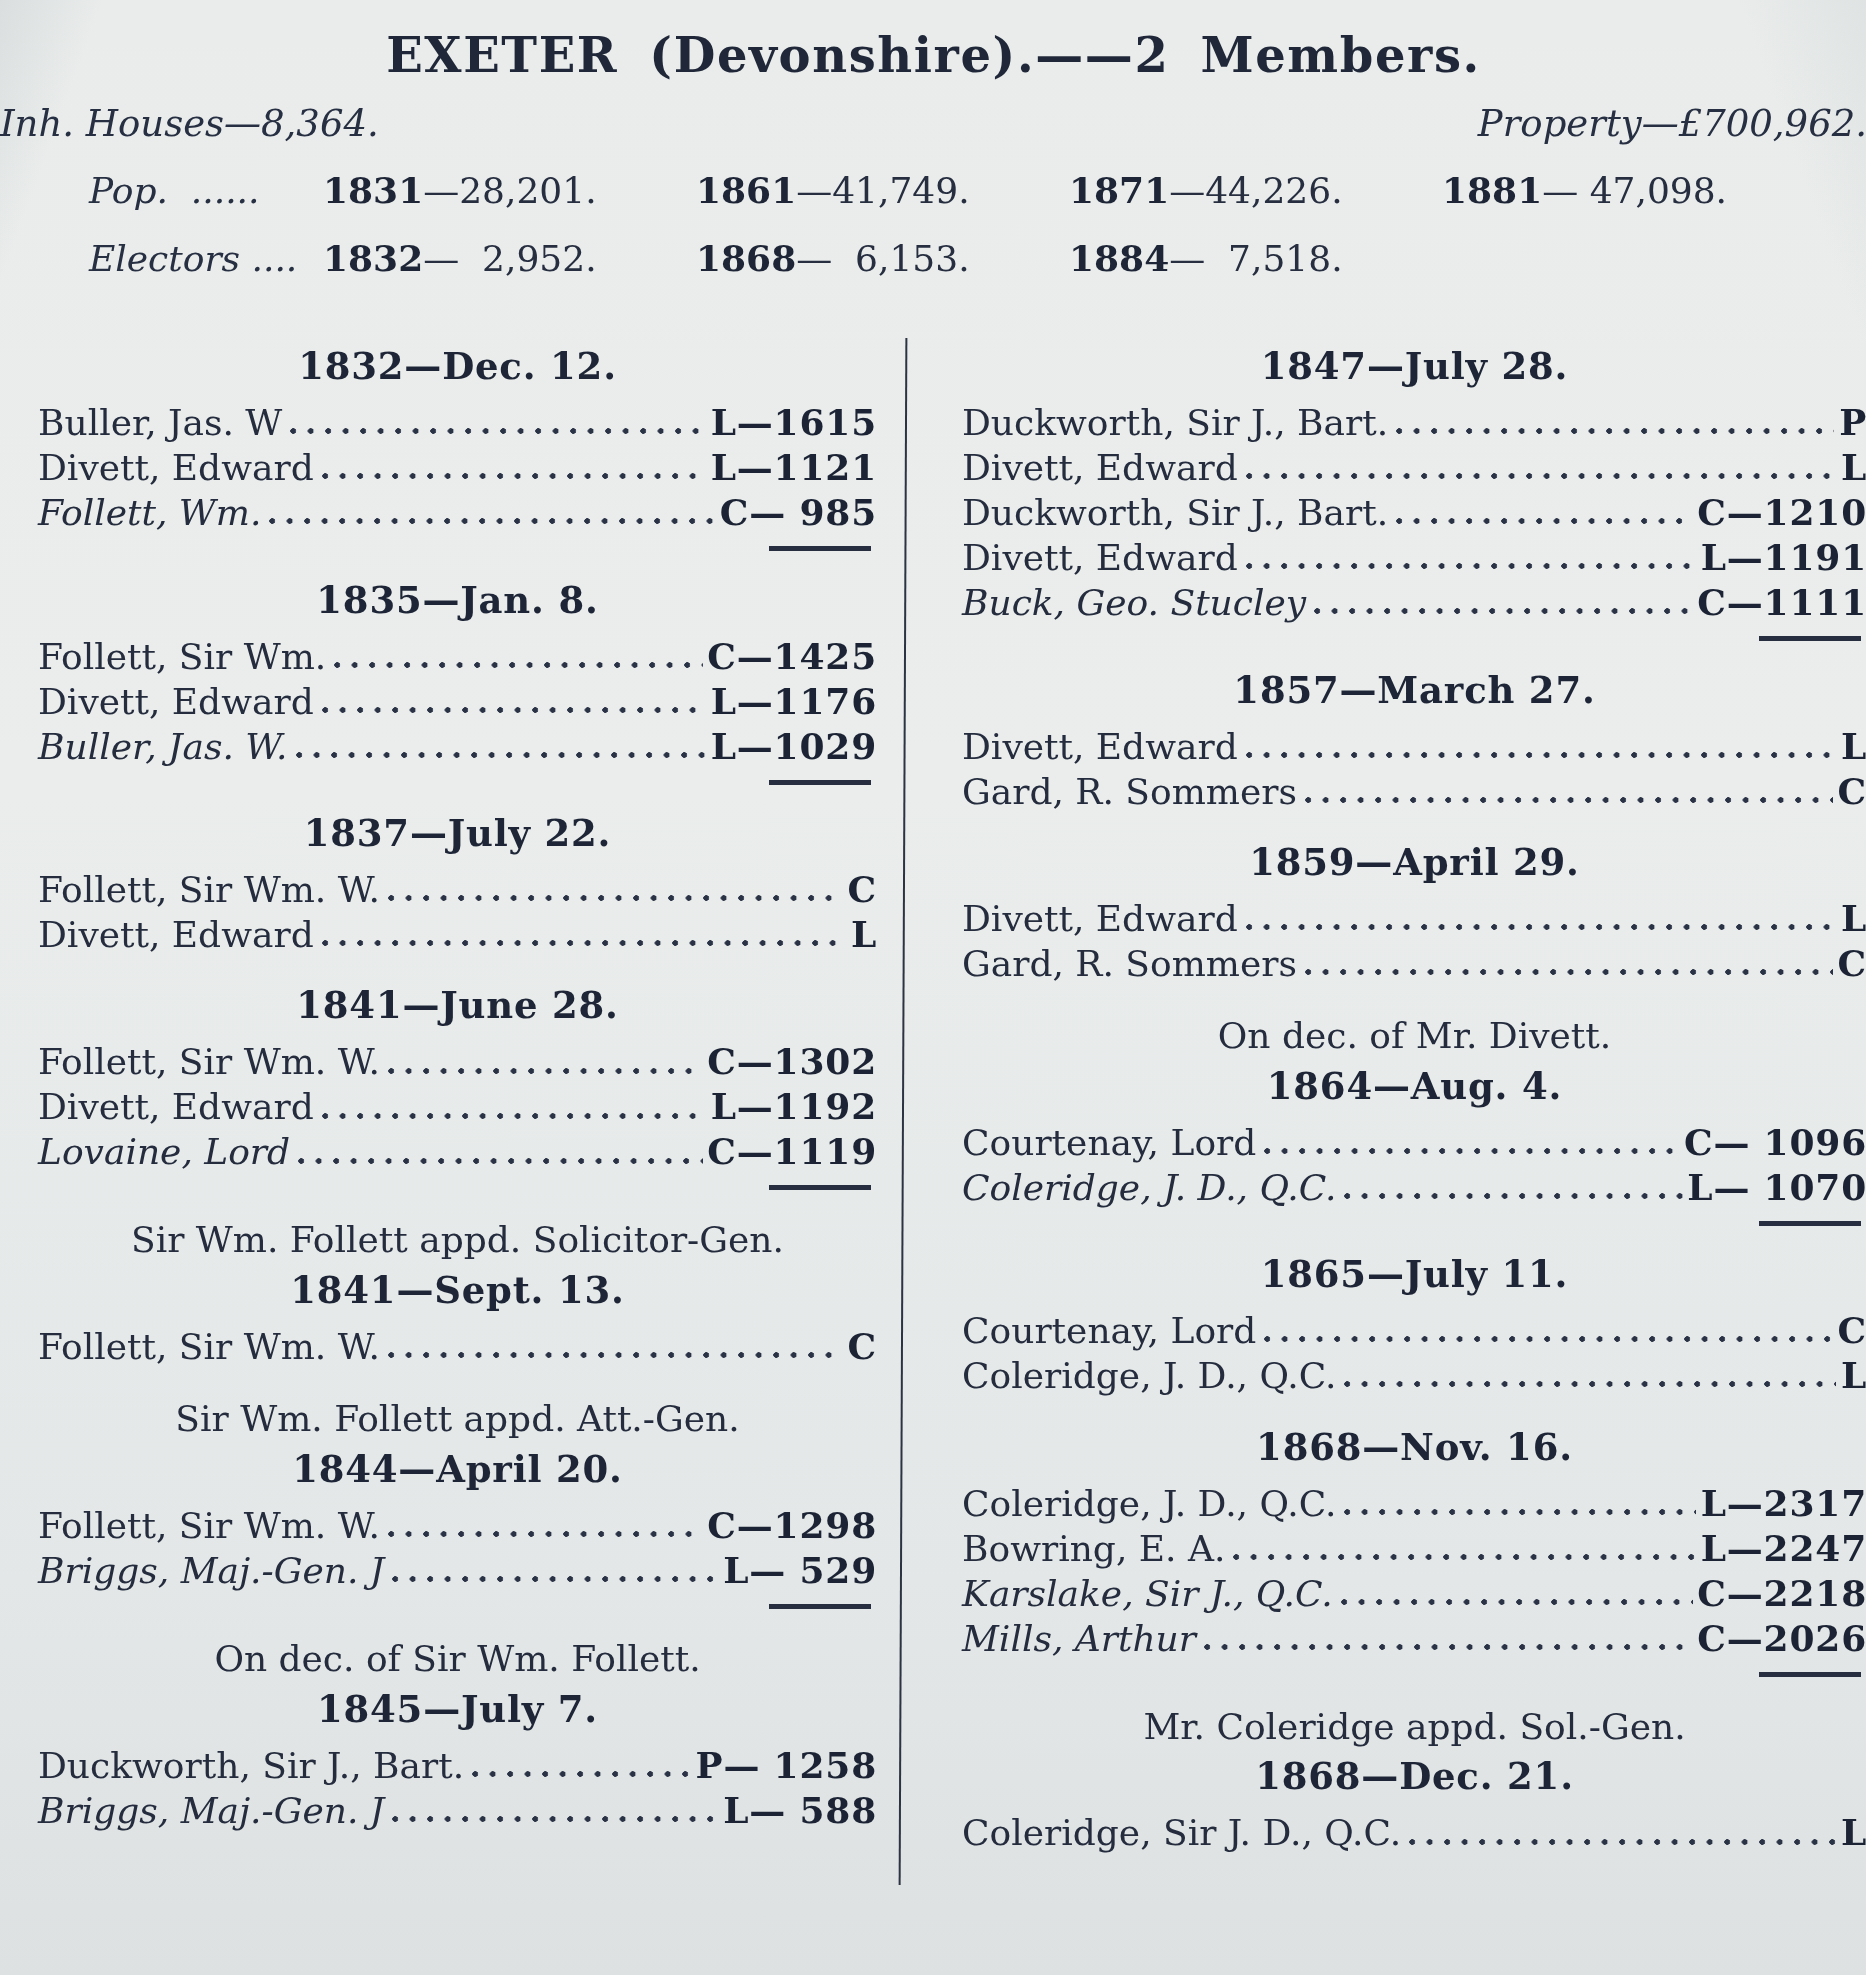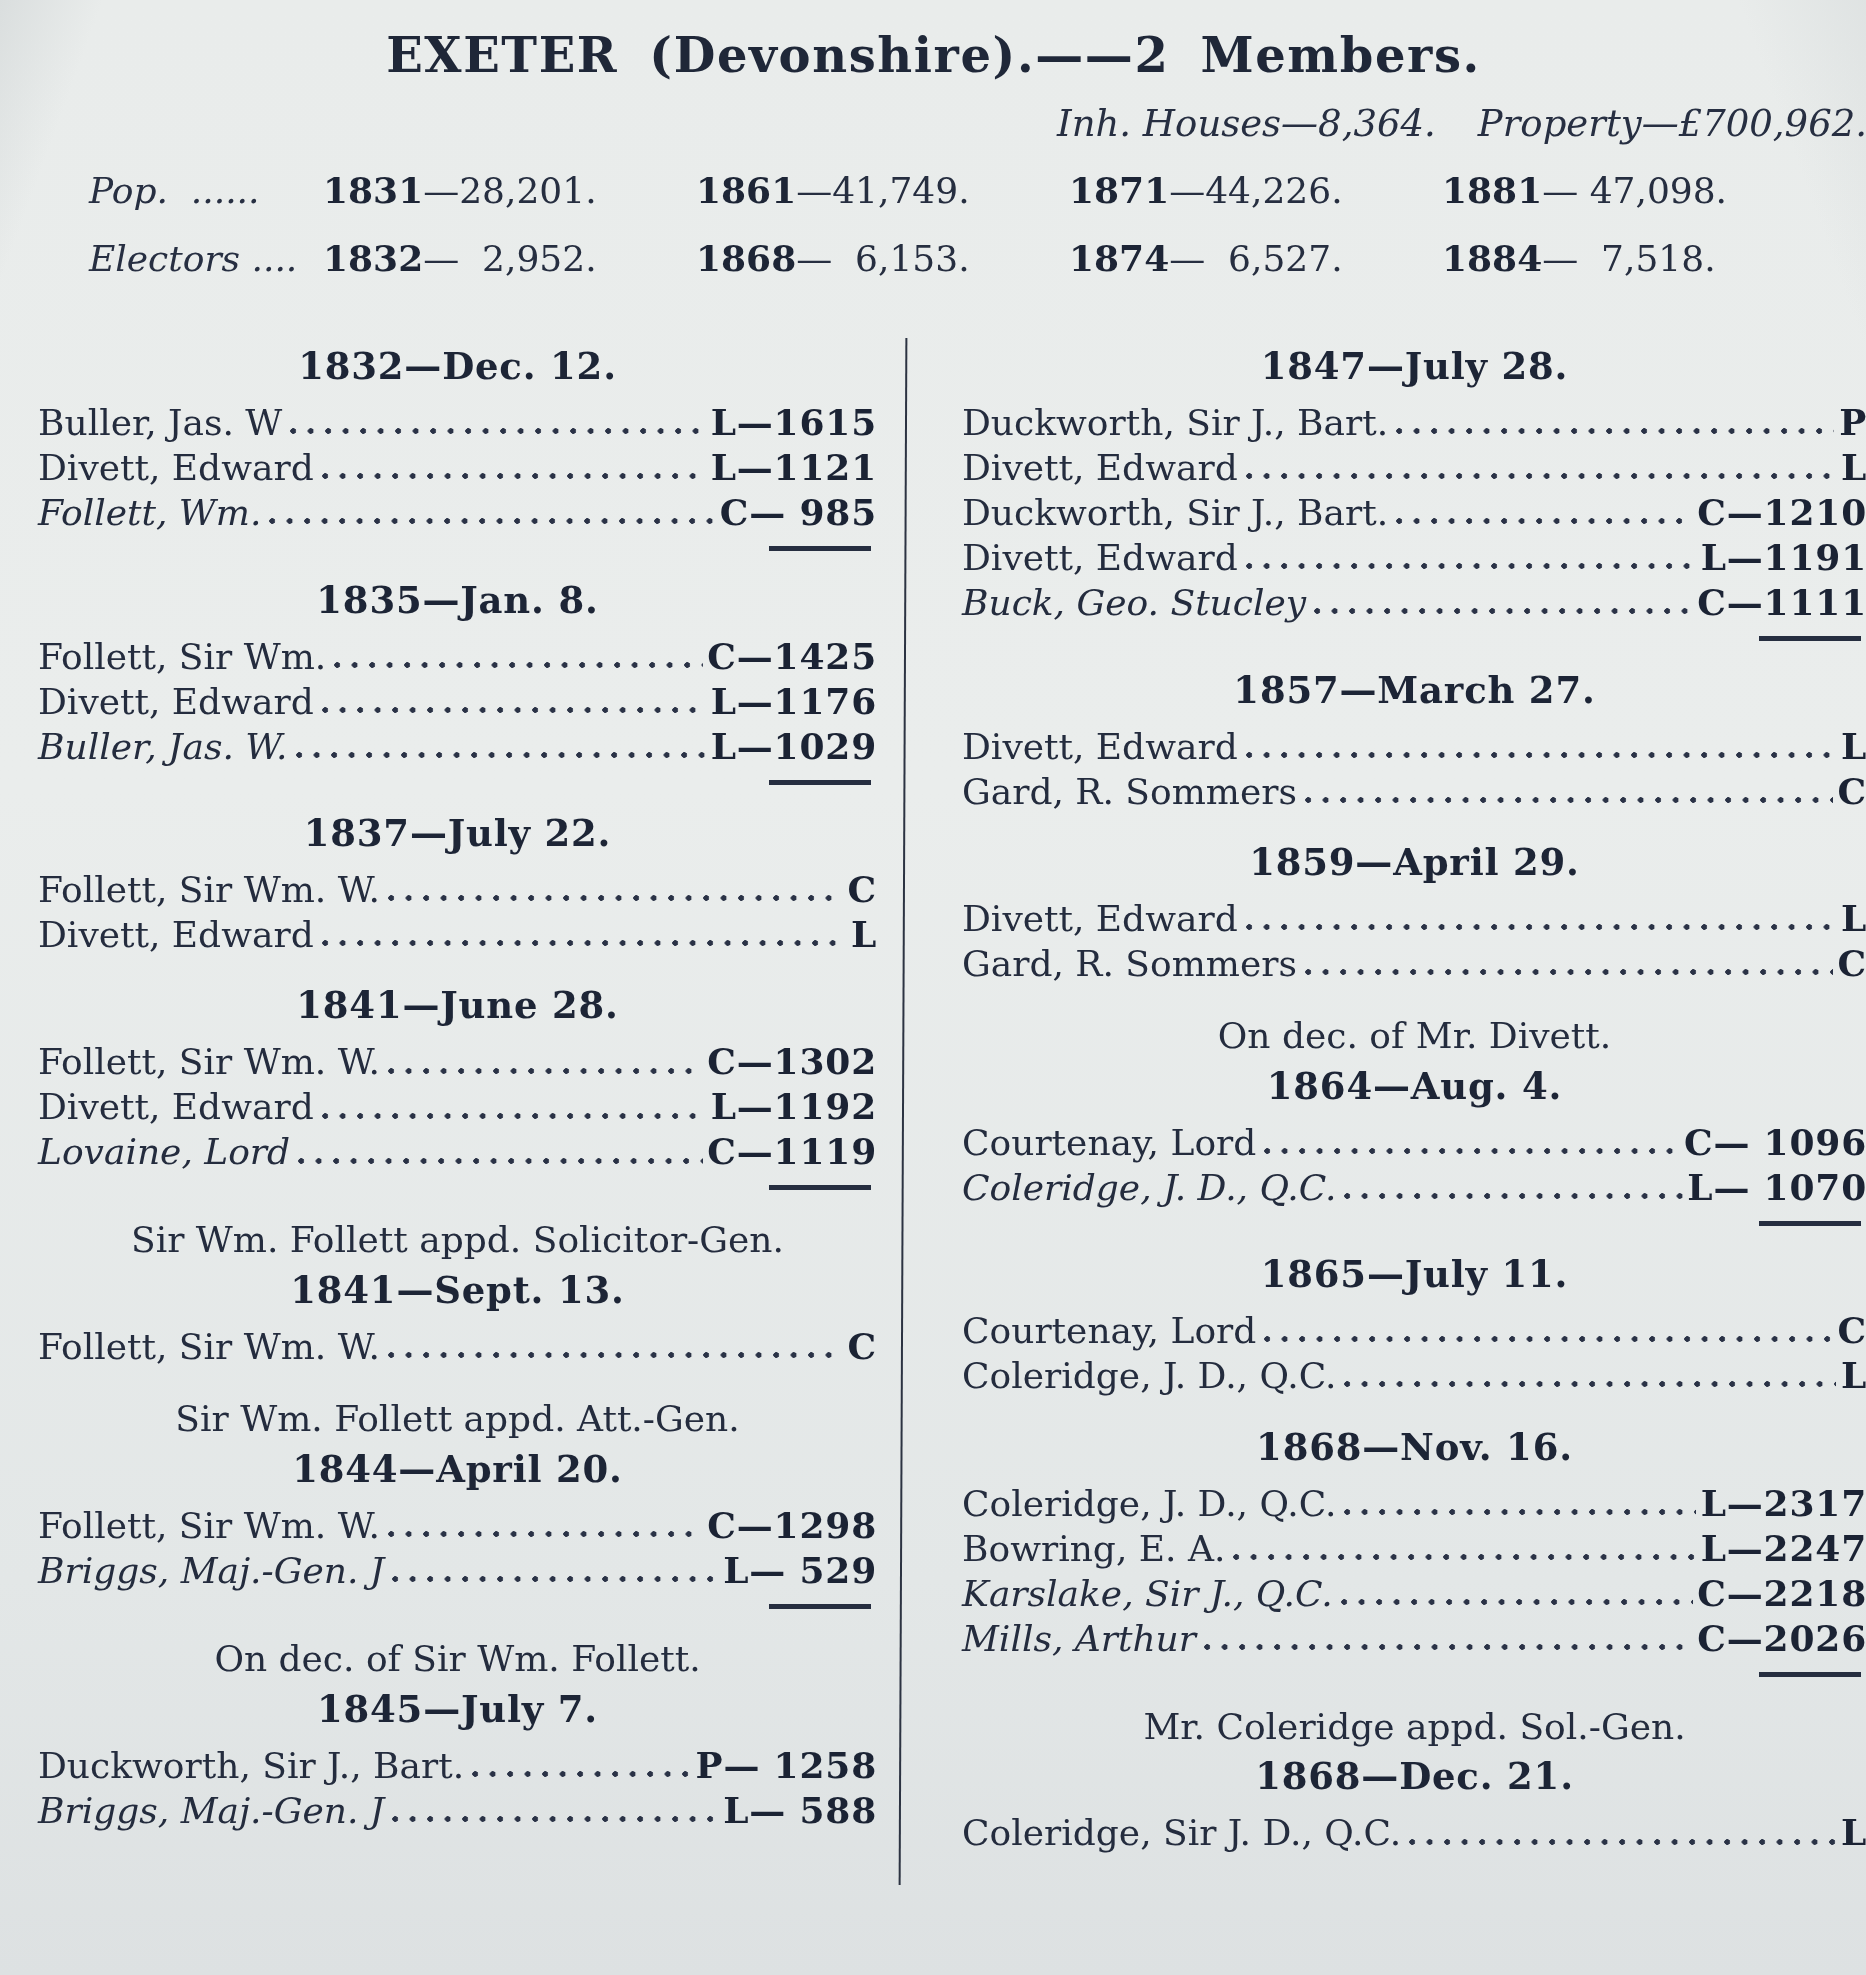--- a/index.html
+++ b/index.html
@@ -13,21 +13,21 @@
     color:#232b3d;
     font-family:"DejaVu Serif","Liberation Serif",serif;
     overflow:hidden;
   }
   .title{
     margin:0;padding-top:27px;text-align:center;
     font-size:48px;font-weight:bold;letter-spacing:1.6px;word-spacing:12.7px;
     color:#1f2738;
   }
   .stats{
-    margin-top:19px;display:flex;justify-content:flex-end;gap:42px;
+    margin-top:19px;display:flex;justify-content:space-between;gap:31px;
     font-style:italic;font-size:37px;color:#272f42;
   }
   .poprows{margin-top:17.5px;padding-left:89px;font-size:36px;}
   .poprow{display:flex;align-items:baseline;line-height:45px;margin-top:23px;}
   .poplabel{font-style:italic;width:234px;white-space:pre;flex:0 0 auto;color:#272f42;}
   .popentry{width:373px;flex:0 0 auto;white-space:pre;}
   .year{font-weight:bold;color:#1d2536;}
   .yearval{color:#262e40;}
   .columns{position:relative;margin-top:59px;display:flex;align-items:flex-start;justify-content:space-between;}
   .col{box-sizing:border-box;}
@@ -76,21 +76,20 @@
       <span class="poplabel">Pop.  ......</span>
       <span class="popentry"><span class="year">1831</span><span class="yearval">—28,201.</span></span>
       <span class="popentry"><span class="year">1861</span><span class="yearval">—41,749.</span></span>
       <span class="popentry"><span class="year">1871</span><span class="yearval">—44,226.</span></span>
       <span class="popentry"><span class="year">1881</span><span class="yearval">— 47,098.</span></span>
     </div>
     <div class="poprow">
       <span class="poplabel">Electors ....</span>
       <span class="popentry"><span class="year">1832</span><span class="yearval">—  2,952.</span></span>
       <span class="popentry"><span class="year">1868</span><span class="yearval">—  6,153.</span></span>
-      <span class="popentry"><span class="year">1874</span><span class="yearval">—  6,527.</span></span>
       <span class="popentry"><span class="year">1884</span><span class="yearval">—  7,518.</span></span>
     </div>
   </div>
 
   <div class="columns">
     <div class="divider"></div>
     <div class="col left">
         <div class="section">
           <div class="heading">1832—Dec. 12.</div>
           <div class="row">

